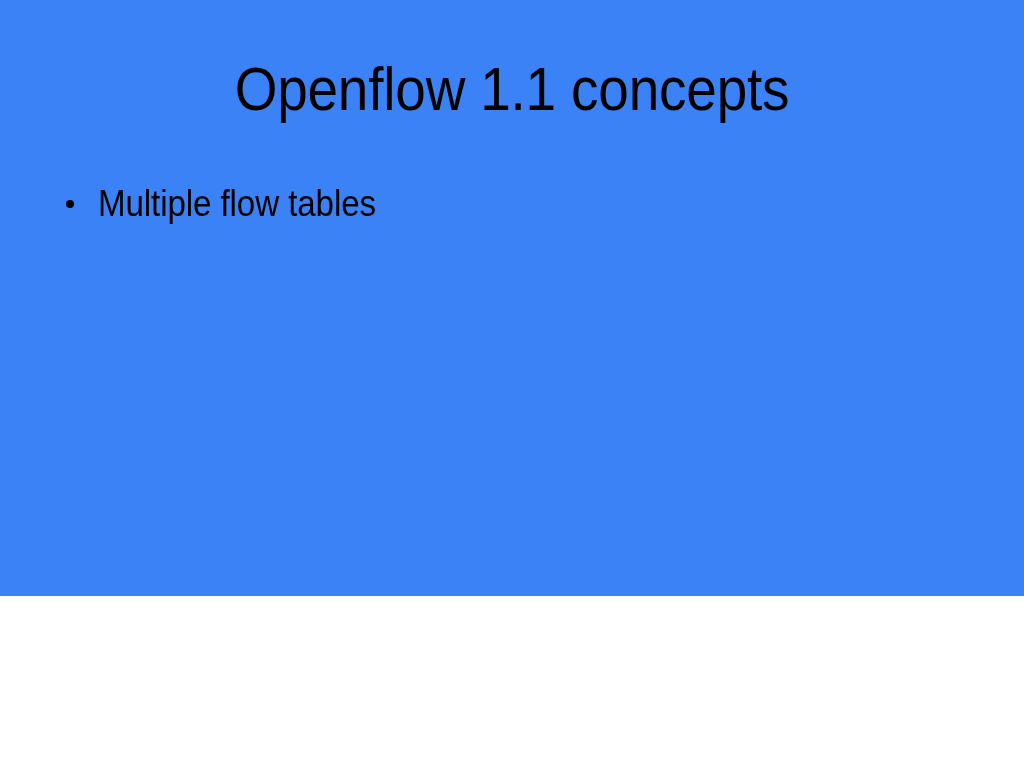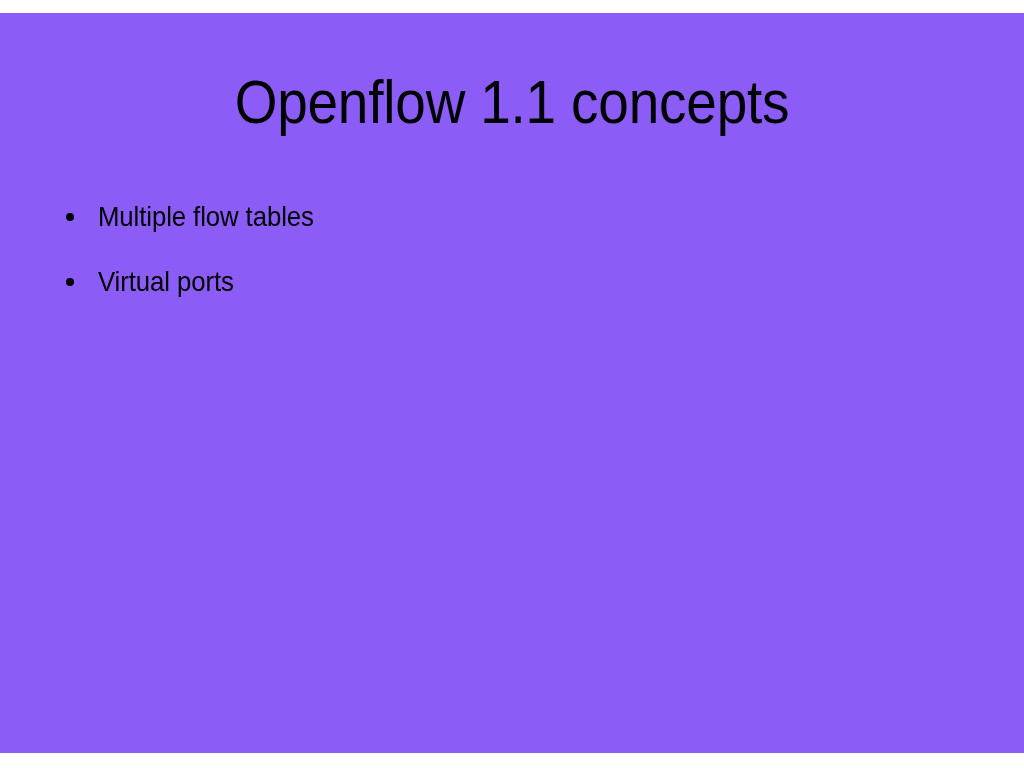--- a/index.html
+++ b/index.html
@@ -5,26 +5,25 @@
 <style>
   html, body {
     margin: 0;
     padding: 0;
     background: #ffffff;
   }
 
   .slide {
     position: relative;
     width: 1024px;
-    height: 740px;
-    background: #8b5cf6;
+    height: 596px;
+    background: #3b82f6;
     overflow: hidden;
     font-family: "Liberation Sans", "DejaVu Sans", sans-serif;
     color: #000000;
-    margin-top: 13px;
     -webkit-font-smoothing: antialiased;
   }
 
   
   .slide-title {
     position: absolute;
     left: 0;
     top: 52px;
     width: 1024px;
     text-align: center;
@@ -46,21 +45,21 @@
     width: 900px;
     margin: 0;
     padding: 0;
     list-style: none;
   }
 
   .bullet-item {
     position: relative;
     padding-left: 40px;
     margin: 0 0 23px 0;
-    font-size: 28px;
+    font-size: 36px;
     line-height: 42px;
     font-weight: 400;
     color: #000000;
     letter-spacing: -0.1px;
     white-space: nowrap;
   }
 
   .bullet-item:last-child {
     margin-bottom: 0;
   }
@@ -92,21 +91,17 @@
 
   <ul class="body-list">
 
     <li class="bullet-item">
       <span class="bullet-mark"></span>
       <span class="bullet-text">Multiple flow tables</span>
     </li>
 
 
 
-    <li class="bullet-item">
-      <span class="bullet-mark"></span>
-      <span class="bullet-text">Virtual ports</span>
-    </li>
 
 
   </ul>
 
 </div>
 
 </body></html>

